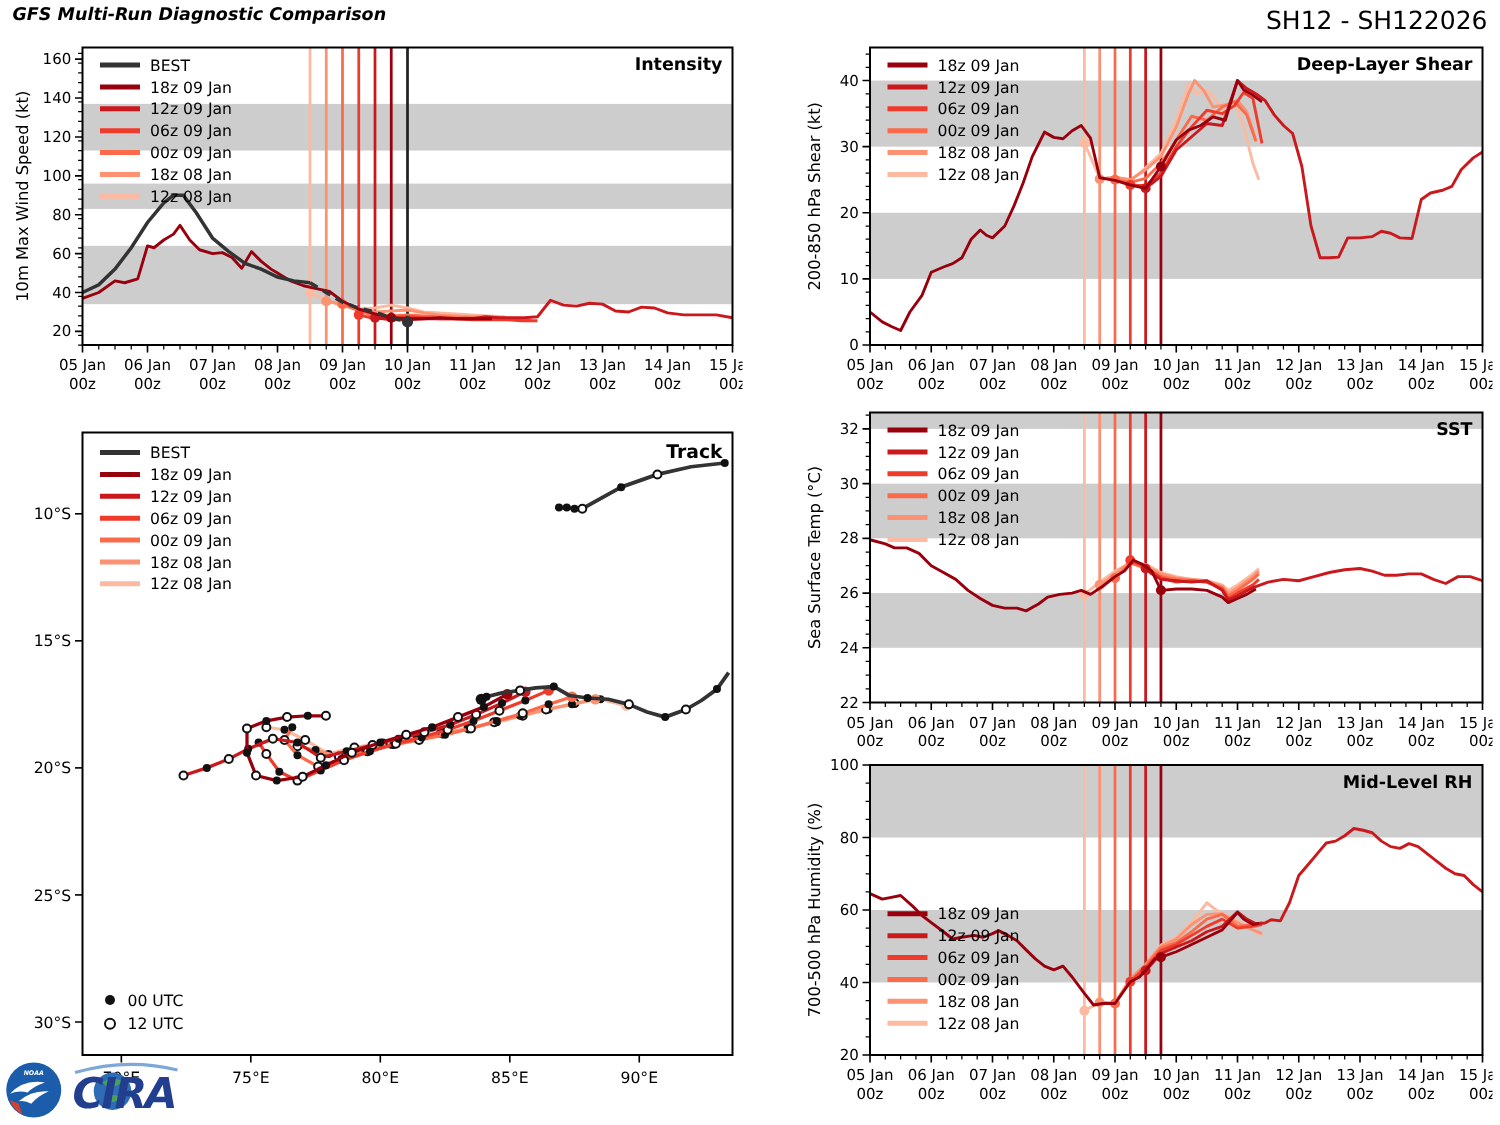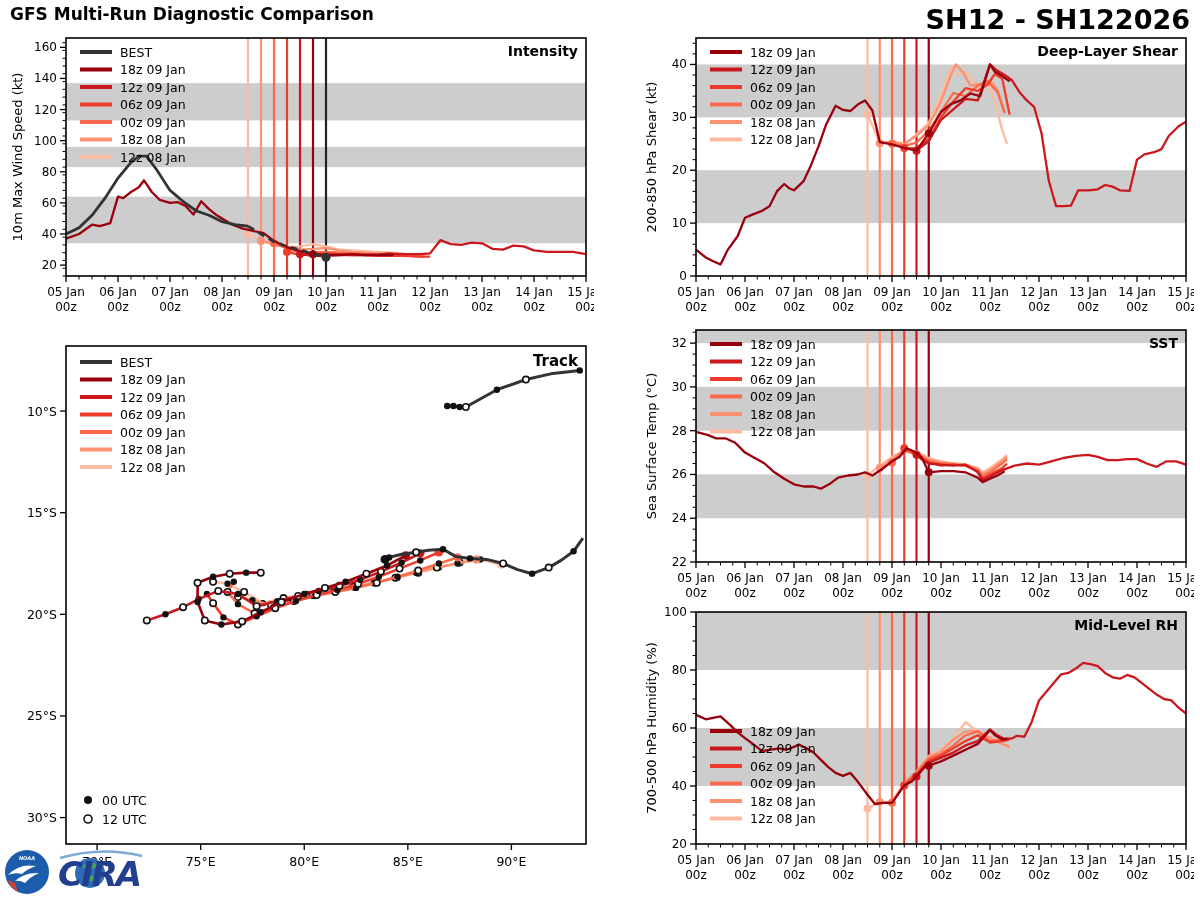--- a/index.html
+++ b/index.html
@@ -1,19 +1,19 @@
 <!DOCTYPE html>
 <html><head>
 <meta charset="utf-8">
 <style>
   html,body{margin:0;padding:0;background:#ffffff;}
   body{width:1200px;height:900px;position:relative;overflow:hidden;
        font-family:"DejaVu Sans","Liberation Sans",sans-serif;color:#000;}
-  .hdr-title{position:absolute;left:10px;top:4px;font-size:17px;font-weight:bold;}
-  .hdr-storm{position:absolute;right:10px;top:4px;font-size:27px;font-weight:bold;}
+  .hdr-title{position:absolute;left:10px;top:4px;font-size:14px;font-weight:bold;font-style:italic;}
+  .hdr-storm{position:absolute;right:10px;top:4px;font-size:20px;font-weight:normal;}
   .panel{position:absolute;}
   #logos{position:absolute;left:2px;top:846px;width:200px;height:52px;font-style:italic;}
 </style>
 </head>
 <body>
 
 <div class="hdr-title">GFS Multi-Run Diagnostic Comparison</div>
 <div class="hdr-storm">SH12 - SH122026</div>
 
 <div class="panel" style="left: 8px; top: 32px; width: 586px; height: 302px;"><svg width="586" height="302">

